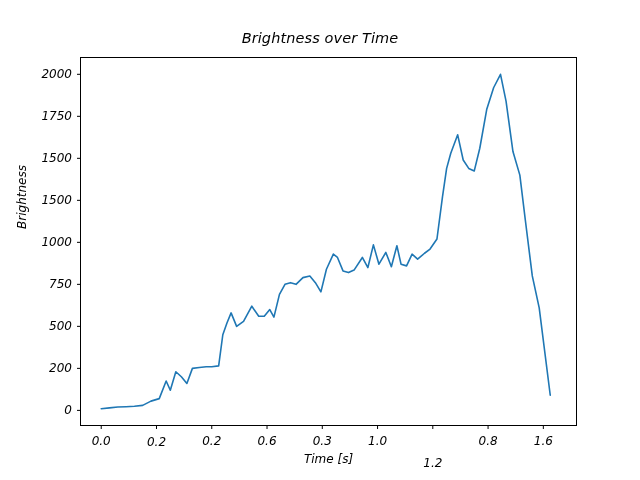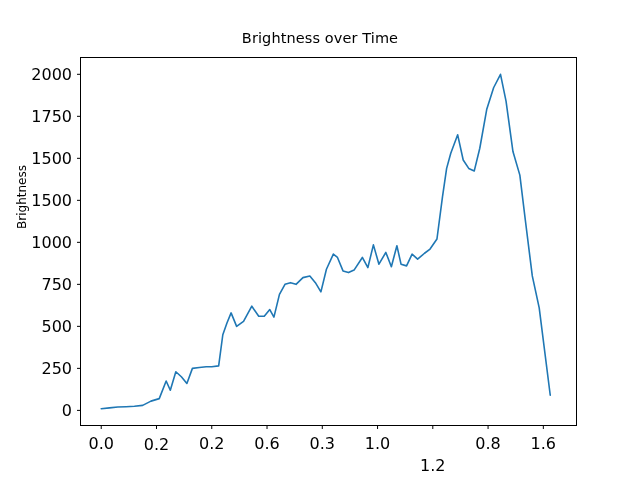--- a/index.html
+++ b/index.html
@@ -11,20 +11,21 @@
     width: 640px;
     height: 480px;
     overflow: hidden;
     font-family: "DejaVu Sans", sans-serif;
   }
   #figure {
     position: relative;
     width: 640px;
     height: 339px;
     background: #ffffff;
+    font-style: italic;
   }
   #chart-title {
     position: absolute;
     left: 0;
     top: 30px;
     width: 640px;
     text-align: center;
     font-size: 14.5px;
     color: #000000;
     letter-spacing: 0.1px;
@@ -49,21 +50,21 @@
     font-size: 12px;
     color: #000000;
   }
   #plot-svg {
     position: absolute;
     left: 0;
     top: 0;
   }
   .tick-label {
     position: absolute;
-    font-size: 16px;
+    font-size: 12px;
     color: #000000;
     white-space: nowrap;
   }
   .ytick-label {
     text-align: right;
     transform: translateY(-50%);
   }
   .xtick-label {
     text-align: center;
     transform: translateX(-50%);
@@ -71,20 +72,21 @@
 </style>
 </head>
 <body>
 
 <div id="figure">
 
   <div id="chart-title">Brightness over Time</div>
 
   <div id="ylabel">Brightness</div>
 
+  <div id="xlabel">Time [s]</div>
 
   <svg id="plot-svg" width="640" height="480">
     <rect id="axes-frame" x="80.5" y="57.5" width="496" height="368" fill="#ffffff" stroke="#000000" stroke-width="1"></rect>
     <g id="ticks-group">
         <line x1="80.5" x2="77" y1="410.3767123287671" y2="410.3767123287671" stroke="#000000" stroke-width="1"></line>
         <line x1="80.5" x2="77" y1="368.3675799086758" y2="368.3675799086758" stroke="#000000" stroke-width="1"></line>
         <line x1="80.5" x2="77" y1="326.3584474885845" y2="326.3584474885845" stroke="#000000" stroke-width="1"></line>
         <line x1="80.5" x2="77" y1="284.3493150684932" y2="284.3493150684932" stroke="#000000" stroke-width="1"></line>
         <line x1="80.5" x2="77" y1="242.34018264840185" y2="242.34018264840185" stroke="#000000" stroke-width="1"></line>
         <line x1="80.5" x2="77" y1="200.33105022831052" y2="200.33105022831052" stroke="#000000" stroke-width="1"></line>
@@ -99,21 +101,21 @@
         <line y1="425.5" y2="429" x1="377.5473537604457" x2="377.5473537604457" stroke="#000000" stroke-width="1"></line>
         <line y1="425.5" y2="429" x1="432.8119777158774" x2="432.8119777158774" stroke="#000000" stroke-width="1"></line>
         <line y1="425.5" y2="429" x1="488.07660167130916" x2="488.07660167130916" stroke="#000000" stroke-width="1"></line>
         <line y1="425.5" y2="429" x1="543.3412256267409" x2="543.3412256267409" stroke="#000000" stroke-width="1"></line>
       </g>
     <polyline id="data-line" fill="none" stroke="#1f77b4" stroke-width="1.6" stroke-linejoin="round" stroke-linecap="round" points="101.22,408.70 109.51,407.86 117.80,407.02 126.09,406.68 134.38,406.18 142.67,405.34 150.96,401.13 159.25,398.61 166.16,380.97 170.31,390.21 175.83,371.73 181.36,376.77 186.88,383.49 192.41,368.37 199.32,367.53 206.23,366.69 211.75,366.69 218.66,365.85 222.81,334.76 226.95,323.00 231.10,312.92 236.62,326.36 243.53,321.32 251.82,306.19 258.73,316.28 264.25,316.28 269.78,309.55 273.93,317.12 279.45,294.43 284.98,284.35 290.51,282.67 296.03,284.35 302.94,277.63 309.85,275.95 315.37,282.67 320.90,291.91 326.43,269.23 333.34,254.10 337.48,257.46 343.01,270.91 348.53,272.59 354.06,270.07 362.35,257.46 367.88,267.55 373.40,244.86 378.93,264.18 385.84,252.42 391.36,266.71 396.89,245.70 401.03,264.18 406.56,265.87 412.09,254.10 417.61,259.14 424.52,253.26 430.05,249.06 436.96,238.98 442.48,196.97 446.63,168.40 450.77,153.28 457.68,134.80 463.21,160.00 468.73,168.40 474.26,170.92 479.79,148.24 486.69,109.59 493.60,87.75 500.51,74.30 506.04,101.19 512.95,151.60 519.85,175.13 525.38,220.50 532.29,275.95 539.20,307.87 550.25,395.25"></polyline>
   </svg>
 
   <div id="tick-labels">
       <div class="tick-label ytick-label" style="left: 20px; width: 52px; top: 410.377px;">0</div>
-      <div class="tick-label ytick-label" style="left: 20px; width: 52px; top: 368.368px;">250</div>
+      <div class="tick-label ytick-label" style="left: 20px; width: 52px; top: 368.368px;">200</div>
       <div class="tick-label ytick-label" style="left: 20px; width: 52px; top: 326.358px;">500</div>
       <div class="tick-label ytick-label" style="left: 20px; width: 52px; top: 284.349px;">750</div>
       <div class="tick-label ytick-label" style="left: 20px; width: 52px; top: 242.34px;">1000</div>
       <div class="tick-label ytick-label" style="left: 20px; width: 52px; top: 200.331px;">1500</div>
       <div class="tick-label ytick-label" style="left: 20px; width: 52px; top: 158.322px;">1500</div>
       <div class="tick-label ytick-label" style="left: 20px; width: 52px; top: 116.313px;">1750</div>
       <div class="tick-label ytick-label" style="left: 20px; width: 52px; top: 74.3037px;">2000</div>
       <div class="tick-label xtick-label" style="left: 101.224px; top: 433.5px;">0.0</div>
       <div class="tick-label xtick-label" style="left: 156.489px; top: 435px;">0.2</div>
       <div class="tick-label xtick-label" style="left: 211.753px; top: 433.5px;">0.2</div>

